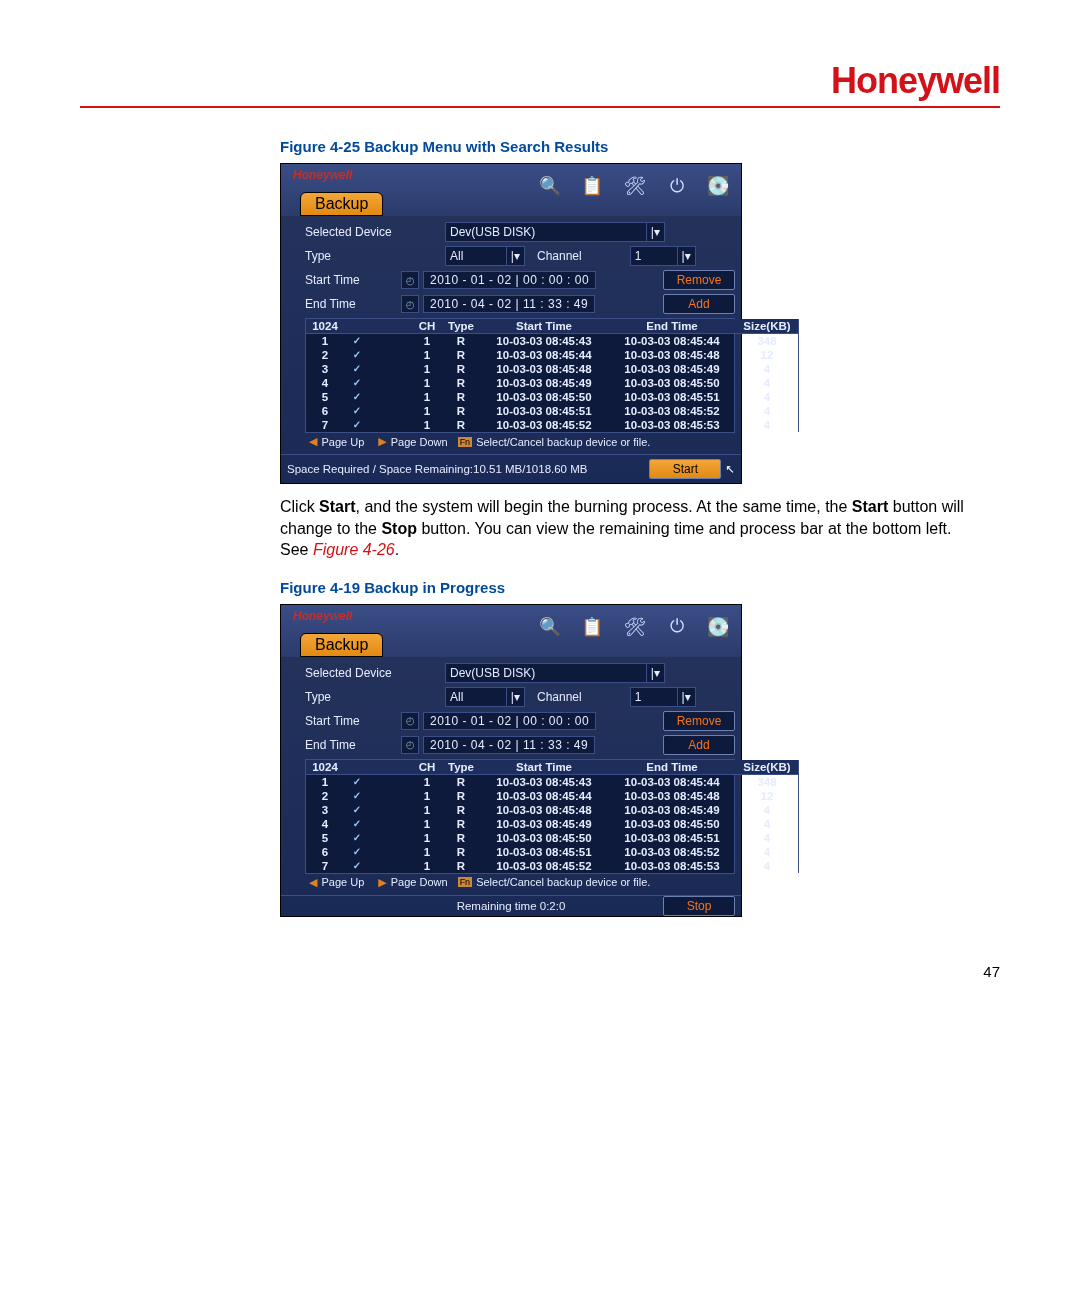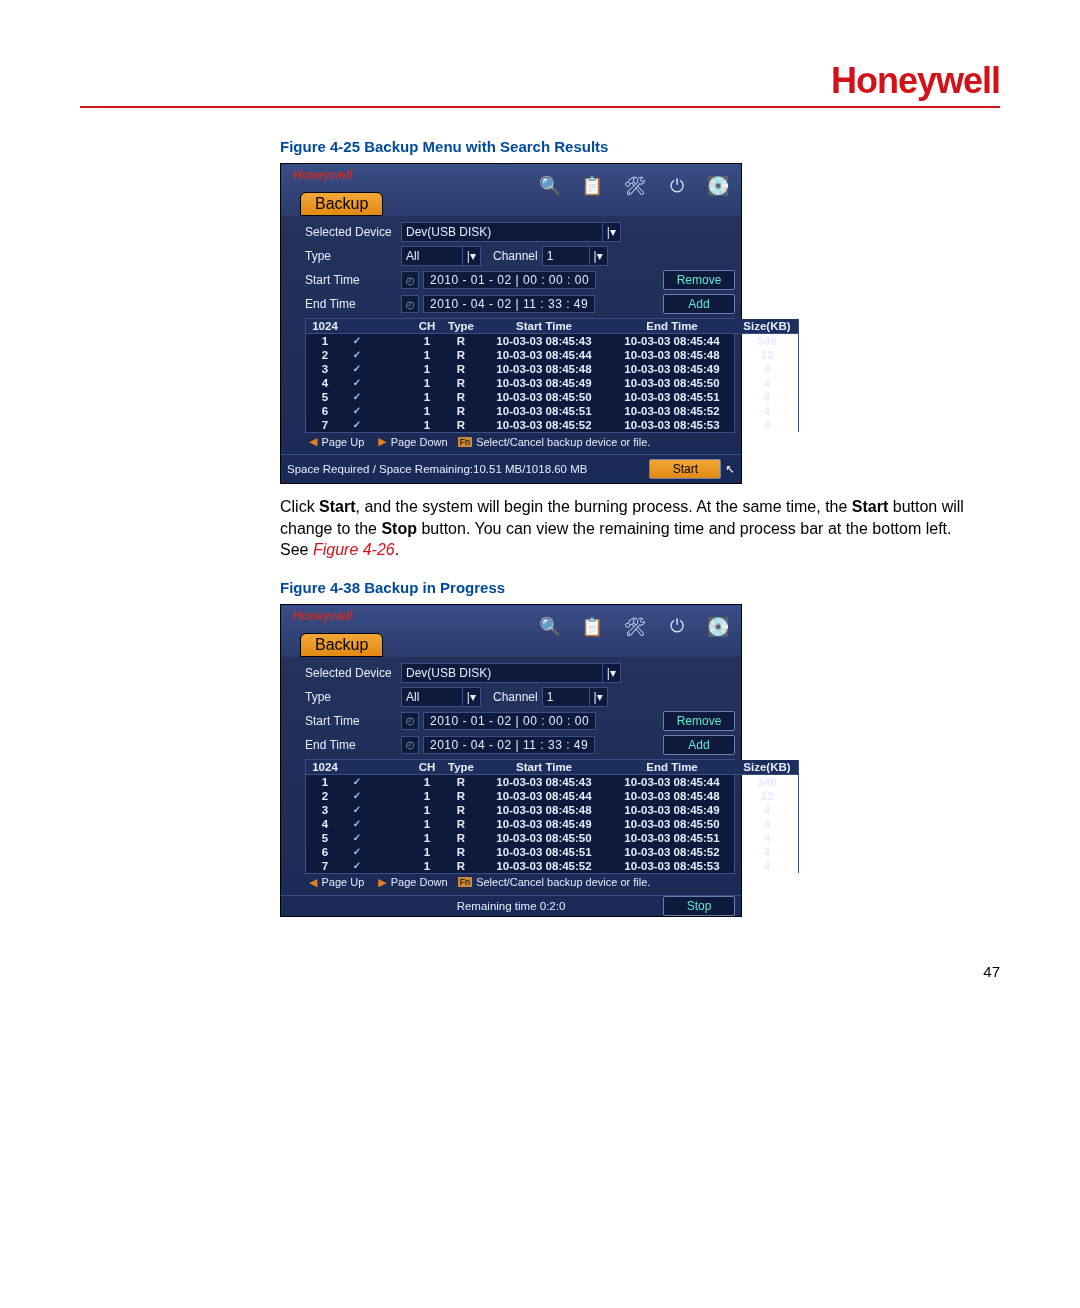--- a/index.html
+++ b/index.html
@@ -89,20 +89,21 @@
   .sel {
     background:#0d1a3c;
     border:1px solid #3b4f86;
     color:#e6ecff;
     font-size:12px;
     height:18px;
     display:flex;
     align-items:center;
     padding:0 4px;
     gap:4px;
+    margin-left:44px;
   }
   .sel .caret {
     margin-left:auto;
     border-left:1px solid #3b4f86;
     padding-left:4px;
     height:100%;
     display:flex;
     align-items:center;
   }
   .datebox {
@@ -118,21 +119,21 @@
     border:1px solid #3b4f86;
     display:flex;align-items:center;justify-content:center;
     font-size:10px;
     color:#7aa;
   }
   .btn {
     width:70px;
     height:18px;
     background:#0d1a3c;
     border:1px solid #6b7fb0;
-    color:#5eead4;
+    color:#f97316;
     font-size:12px;
     display:flex;align-items:center;justify-content:center;
     border-radius:2px;
     margin-left:auto;
   }
   .btn-start {
     background:linear-gradient(#f3a638,#e28a13);
     color:#000;
   }
   .grid {
@@ -319,21 +320,21 @@
       <span>Space Required / Space Remaining:10.51 MB/1018.60 MB</span>
       <div class="btn btn-start" style="margin-left:auto">Start</div>
       <span style="margin-left:4px;color:#fff">↖</span>
     </div>
   </div>
 
   <p class="para">
     <span>Click </span><b>Start</b><span>, and the system will begin the burning process. At the same time, the </span><b>Start</b><span> button will change to the </span><b>Stop</b><span> button. You can view the remaining time and process bar at the bottom left. See </span><span class="fig-link">Figure 4-26</span><span>.</span>
   </p>
 
-  <div class="fig-title">Figure 4-38 Backup in Progress</div>
+  <div class="fig-title">Figure 4-19 Backup in Progress</div>
 
   <div class="dvr">
     <div class="dvr-top">
       <div class="dvr-brand">Honeywell</div>
       <div class="tab">Backup</div>
       <div class="toolbar-icons">
         <div class="tb-icon">🔍</div>
         <div class="tb-icon">📋</div>
         <div class="tb-icon">🛠</div>
         <div class="tb-icon">⏻</div>

